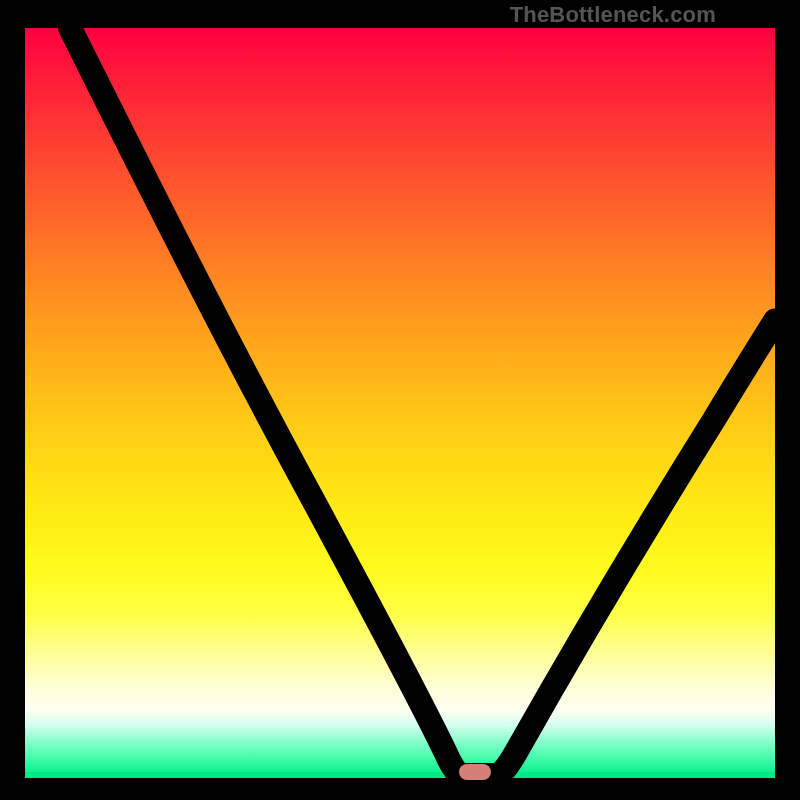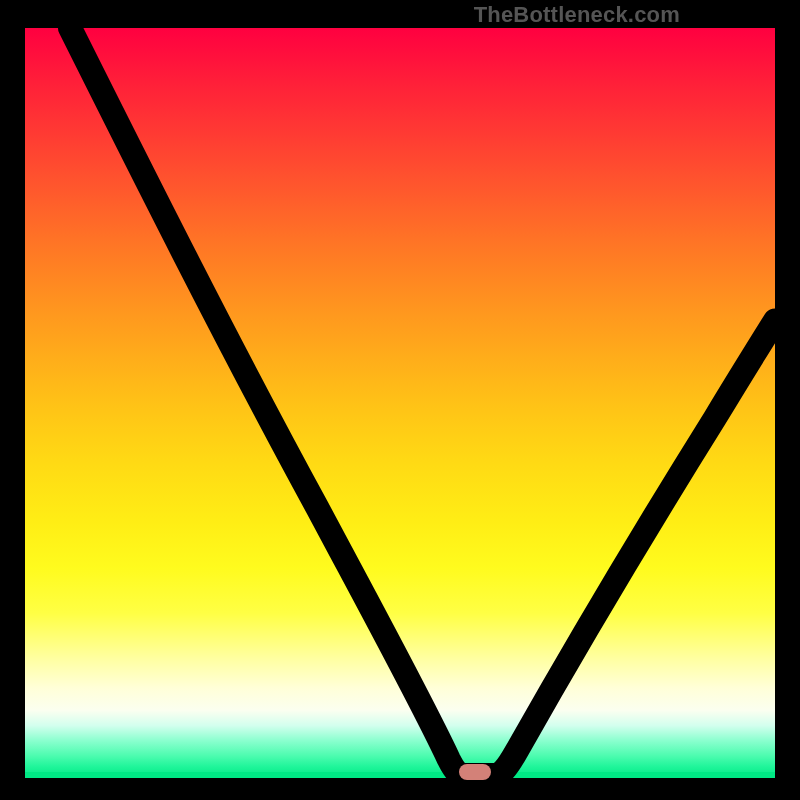--- a/index.html
+++ b/index.html
@@ -9,20 +9,21 @@
     height: 800px;
     background: #000;
     overflow: hidden;
     font-family: Arial, Helvetica, sans-serif;
   }
   .frame {
     position: relative;
     width: 688px;
     height: 800px;
     background: #000;
+    padding-left: 36px;
   }
   .watermark {
     position: absolute;
     top: 2px;
     right: 8px;
     color: #555;
     font-size: 22px;
     font-weight: 600;
     letter-spacing: 0.2px;
     z-index: 10;

